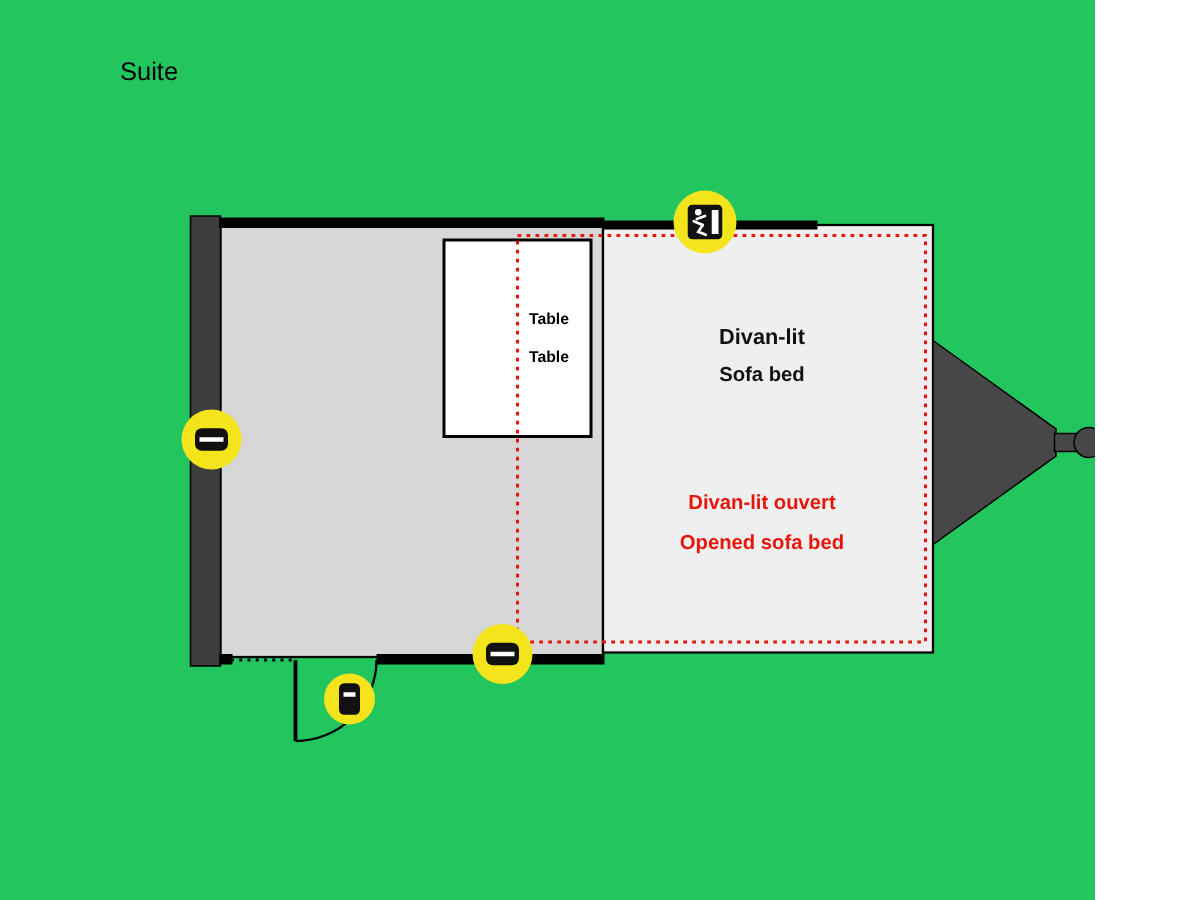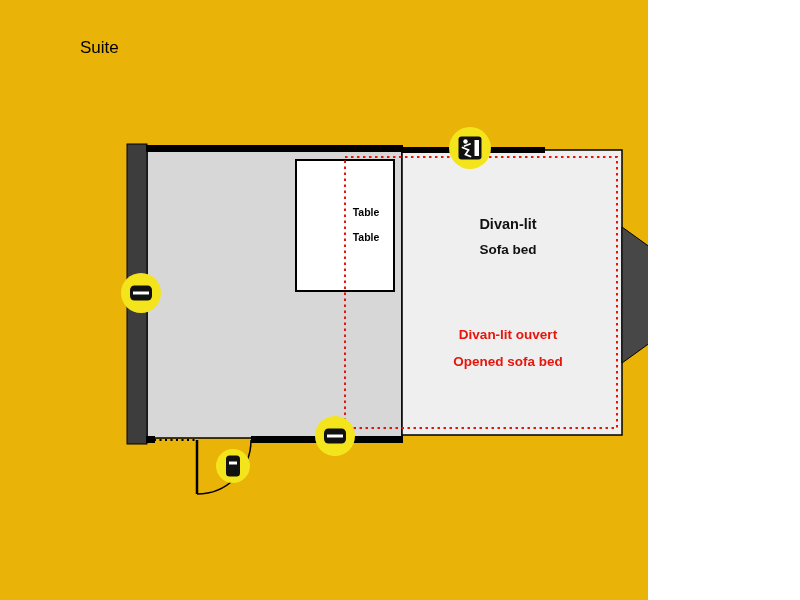--- a/index.html
+++ b/index.html
@@ -5,24 +5,24 @@
   html, body {
     margin: 0;
     padding: 0;
     background: #ffffff;
     width: 800px;
     height: 600px;
     font-family: "Liberation Sans", sans-serif;
   }
   .stage {
     position: relative;
-    width: 648px;
+    width: 730px;
     height: 600px;
     overflow: hidden;
-    background: #eab308;
+    background: #22c55e;
   }
   svg { display: block; }
   text { font-family: "Liberation Sans", sans-serif; }
   .page-title { font-size: 17px; fill: #000000; }
   .table-label { font-size: 10.5px; font-weight: bold; text-anchor: middle; }
   .sofa-label-lg { font-size: 14.5px; font-weight: bold; text-anchor: middle; }
   .sofa-label-md { font-size: 13.5px; font-weight: bold; text-anchor: middle; }
   .red-label { font-size: 13.5px; font-weight: bold; text-anchor: middle; }
 </style>
 </head>

